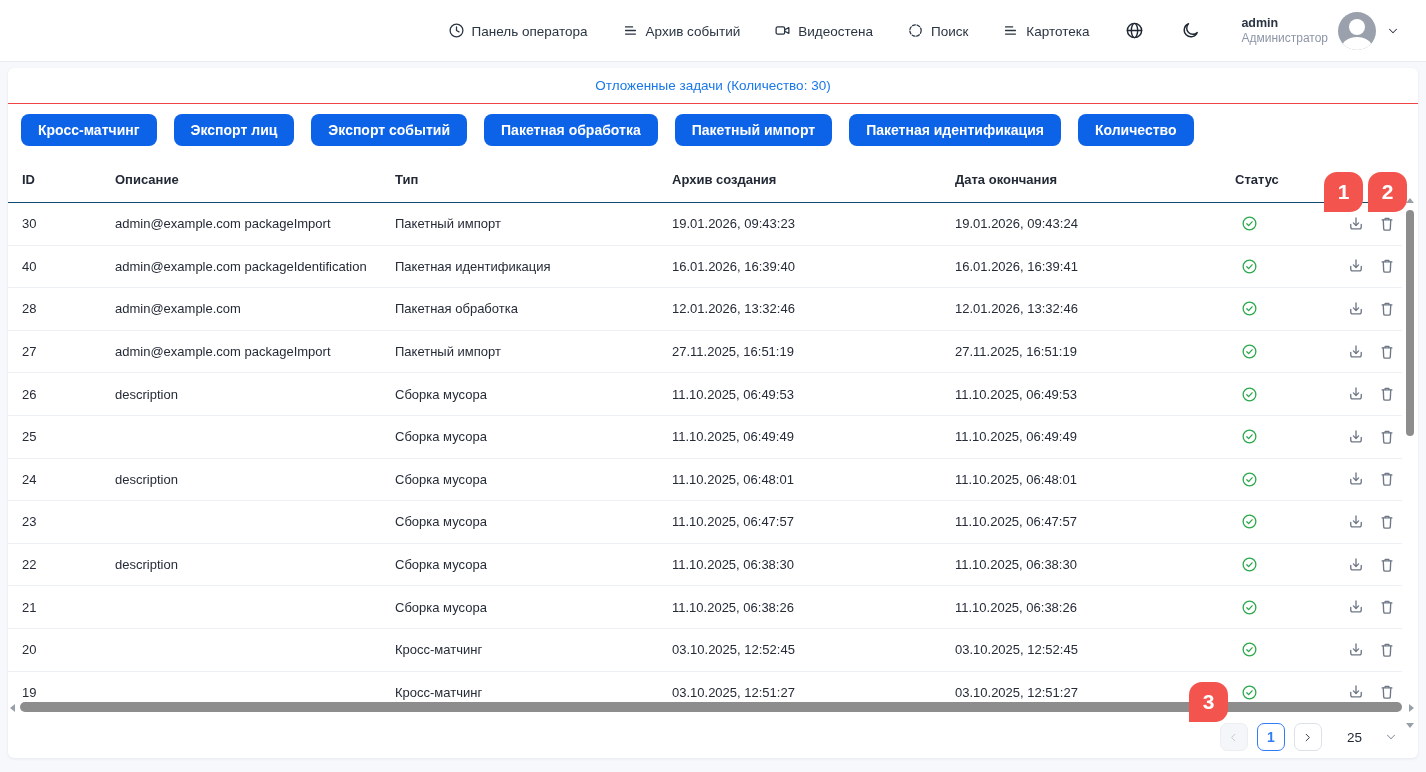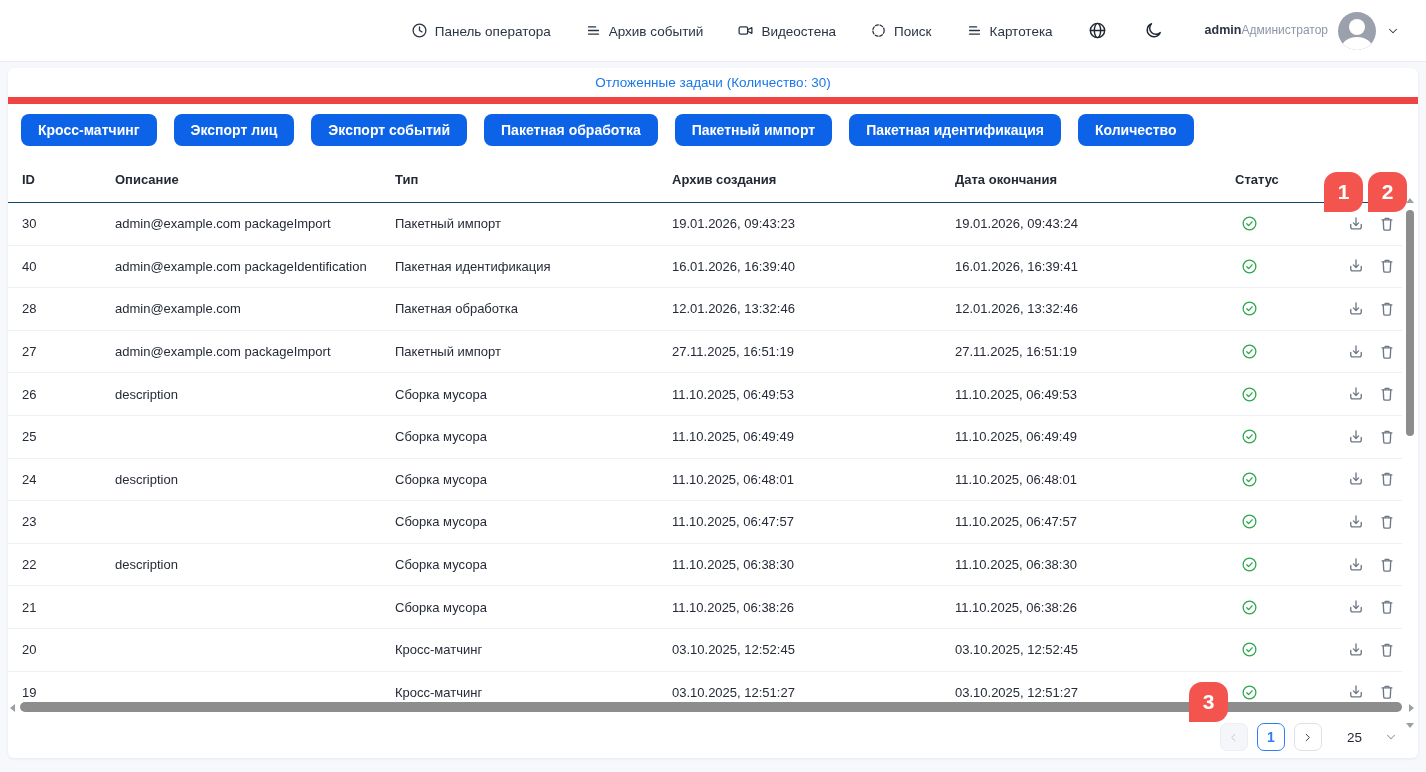--- a/index.html
+++ b/index.html
@@ -9,35 +9,35 @@
 
   
   .topbar { position:absolute; left:0; top:0; width:1426px; height:62px;
     background:#ffffff; border-bottom:1px solid #e9ecf4;
     display:flex; align-items:center; justify-content:flex-end; gap:34px; padding-right:26px; }
   .nav-item { display:flex; align-items:flex-end; gap:7px; font-size:13.5px; font-weight:400;
     color:#2a3442; cursor:pointer; white-space:nowrap; }
   .nav-item svg { width:17px; height:17px; stroke:#2a3442; }
   .icon-btn { width:22px; height:22px; display:flex; align-items:center; justify-content:center; cursor:pointer; }
   .icon-btn svg { width:19px; height:19px; stroke:#1f2733; }
-  .user-block { display:flex; flex-direction:row; align-items:center; line-height:1.2; margin-left:6px; }
+  .user-block { display:flex; flex-direction:column; align-items:flex-start; line-height:1.2; margin-left:6px; }
   .user-name { font-size:12.5px; font-weight:600; color:#2a3442; }
   .user-role { font-size:12px; color:#8d95a6; }
   .avatar { width:38px; height:38px; border-radius:50%; background:#9aa1ac; position:relative; overflow:hidden; }
   .avatar .head { position:absolute; left:11px; top:7px; width:16px; height:16px; border-radius:50%; background:#fff; }
   .avatar .body { position:absolute; left:4px; top:25px; width:30px; height:20px; border-radius:50%; background:#fff; }
   .chev { width:14px; height:14px; }
 
   
   .card { position:absolute; left:8px; top:68px; width:1410px; height:690px;
     background:#ffffff; border-radius:6px; box-shadow:0 1px 3px rgba(40,50,80,.08); }
 
   .title-bar { position:absolute; left:0; top:0; width:100%; height:36px;
     display:flex; align-items:center; justify-content:center;
-    border-bottom:7px solid #ef4444; }
+    border-bottom:1px solid #ef4444; }
   .title-bar span { font-size:13.5px; color:#1a78e8; }
 
   .actions-row { position:absolute; left:13px; top:46px; display:flex; gap:17px; }
   .btn { height:32px; padding:0 17px; background:#0d63e8; border:none; border-radius:8px;
     color:#ffffff; font-size:14px; font-weight:600; font-family:inherit; cursor:pointer; white-space:nowrap; }
 
   
   .table-wrap { position:absolute; left:0; top:89px; width:1394px; height:555px; overflow:hidden; }
   table { border-collapse:collapse; table-layout:fixed; width:1394px; }
   col.c-id{width:93px} col.c-desc{width:280px} col.c-type{width:277px}

